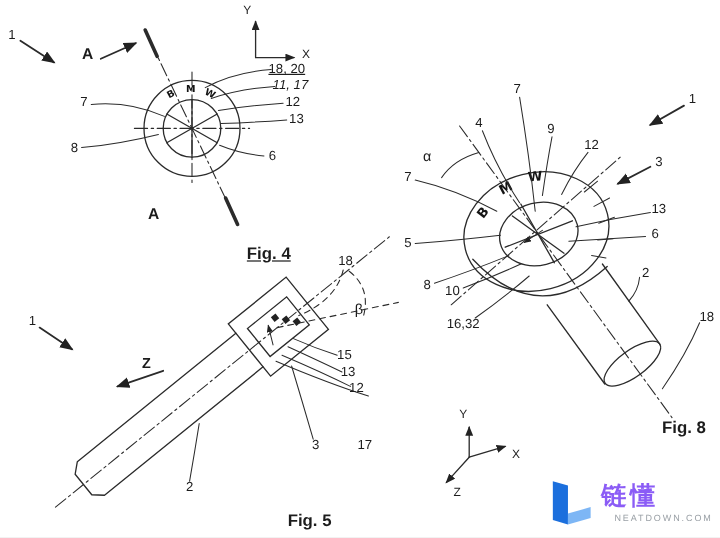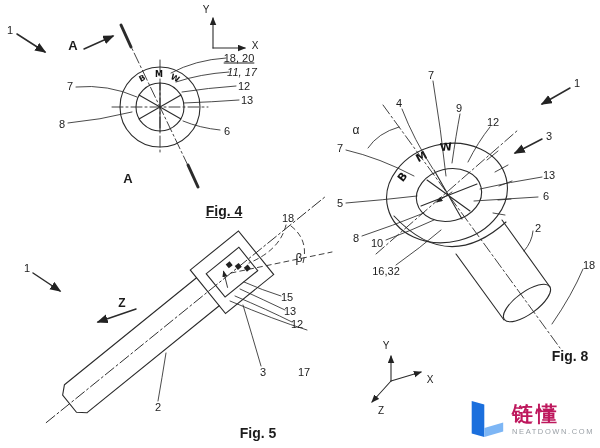--- a/index.html
+++ b/index.html
@@ -20,22 +20,22 @@
   .art .fillk{fill:#222;stroke:none;}
   .art .glyph{font-family:"DejaVu Sans",sans-serif;font-size:8px;font-weight:bold;fill:#141414;stroke:none;}
   .art .glyph6{font-family:"DejaVu Sans",sans-serif;font-size:11px;font-weight:bold;fill:#141414;stroke:none;}
   .label{
     position:absolute;transform:translate(-50%,-50%);
     font-size:11px;color:#1c1c1c;white-space:nowrap;line-height:1;
   }
   .label.bold{font-weight:bold;}
   .wm{position:absolute;right:6px;bottom:8px;display:flex;align-items:center;gap:7px;}
   .wm-text{display:flex;flex-direction:column;line-height:1.05;}
-  .wm-brand{color:#be185d;font-size:21px;font-weight:bold;letter-spacing:3px;}
-  .wm-site{color:#9aa0a6;font-size:7.5px;letter-spacing:1.6px;margin-top:3px;}
+  .wm-brand{color:#8b5cf6;font-size:21px;font-weight:bold;letter-spacing:3px;}
+  .wm-site{color:#9aa0a6;font-size:7.5px;letter-spacing:1.6px;margin-top:3px;margin-left:11px;}
 </style>
 </head>
 <body>
 
 <div class="sheet">
 
   <svg class="art" width="600" height="448" viewBox="0 0 600 448">
     <defs>
       <marker id="arr" markerWidth="9" markerHeight="8" refX="6.5" refY="3" orient="auto">
         <path class="arrhead" d="M0,0 L7.5,3 L0,6 Z"></path>

